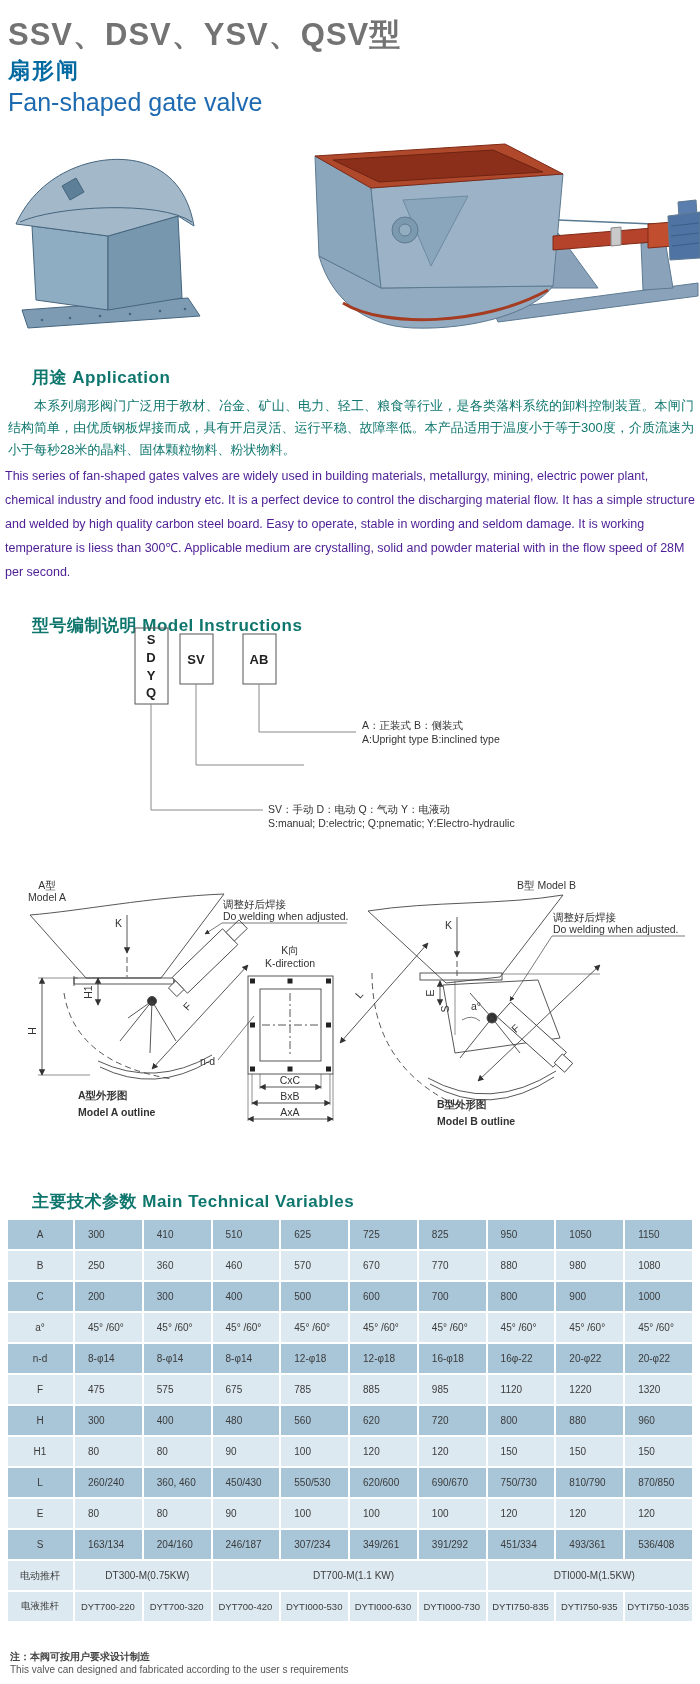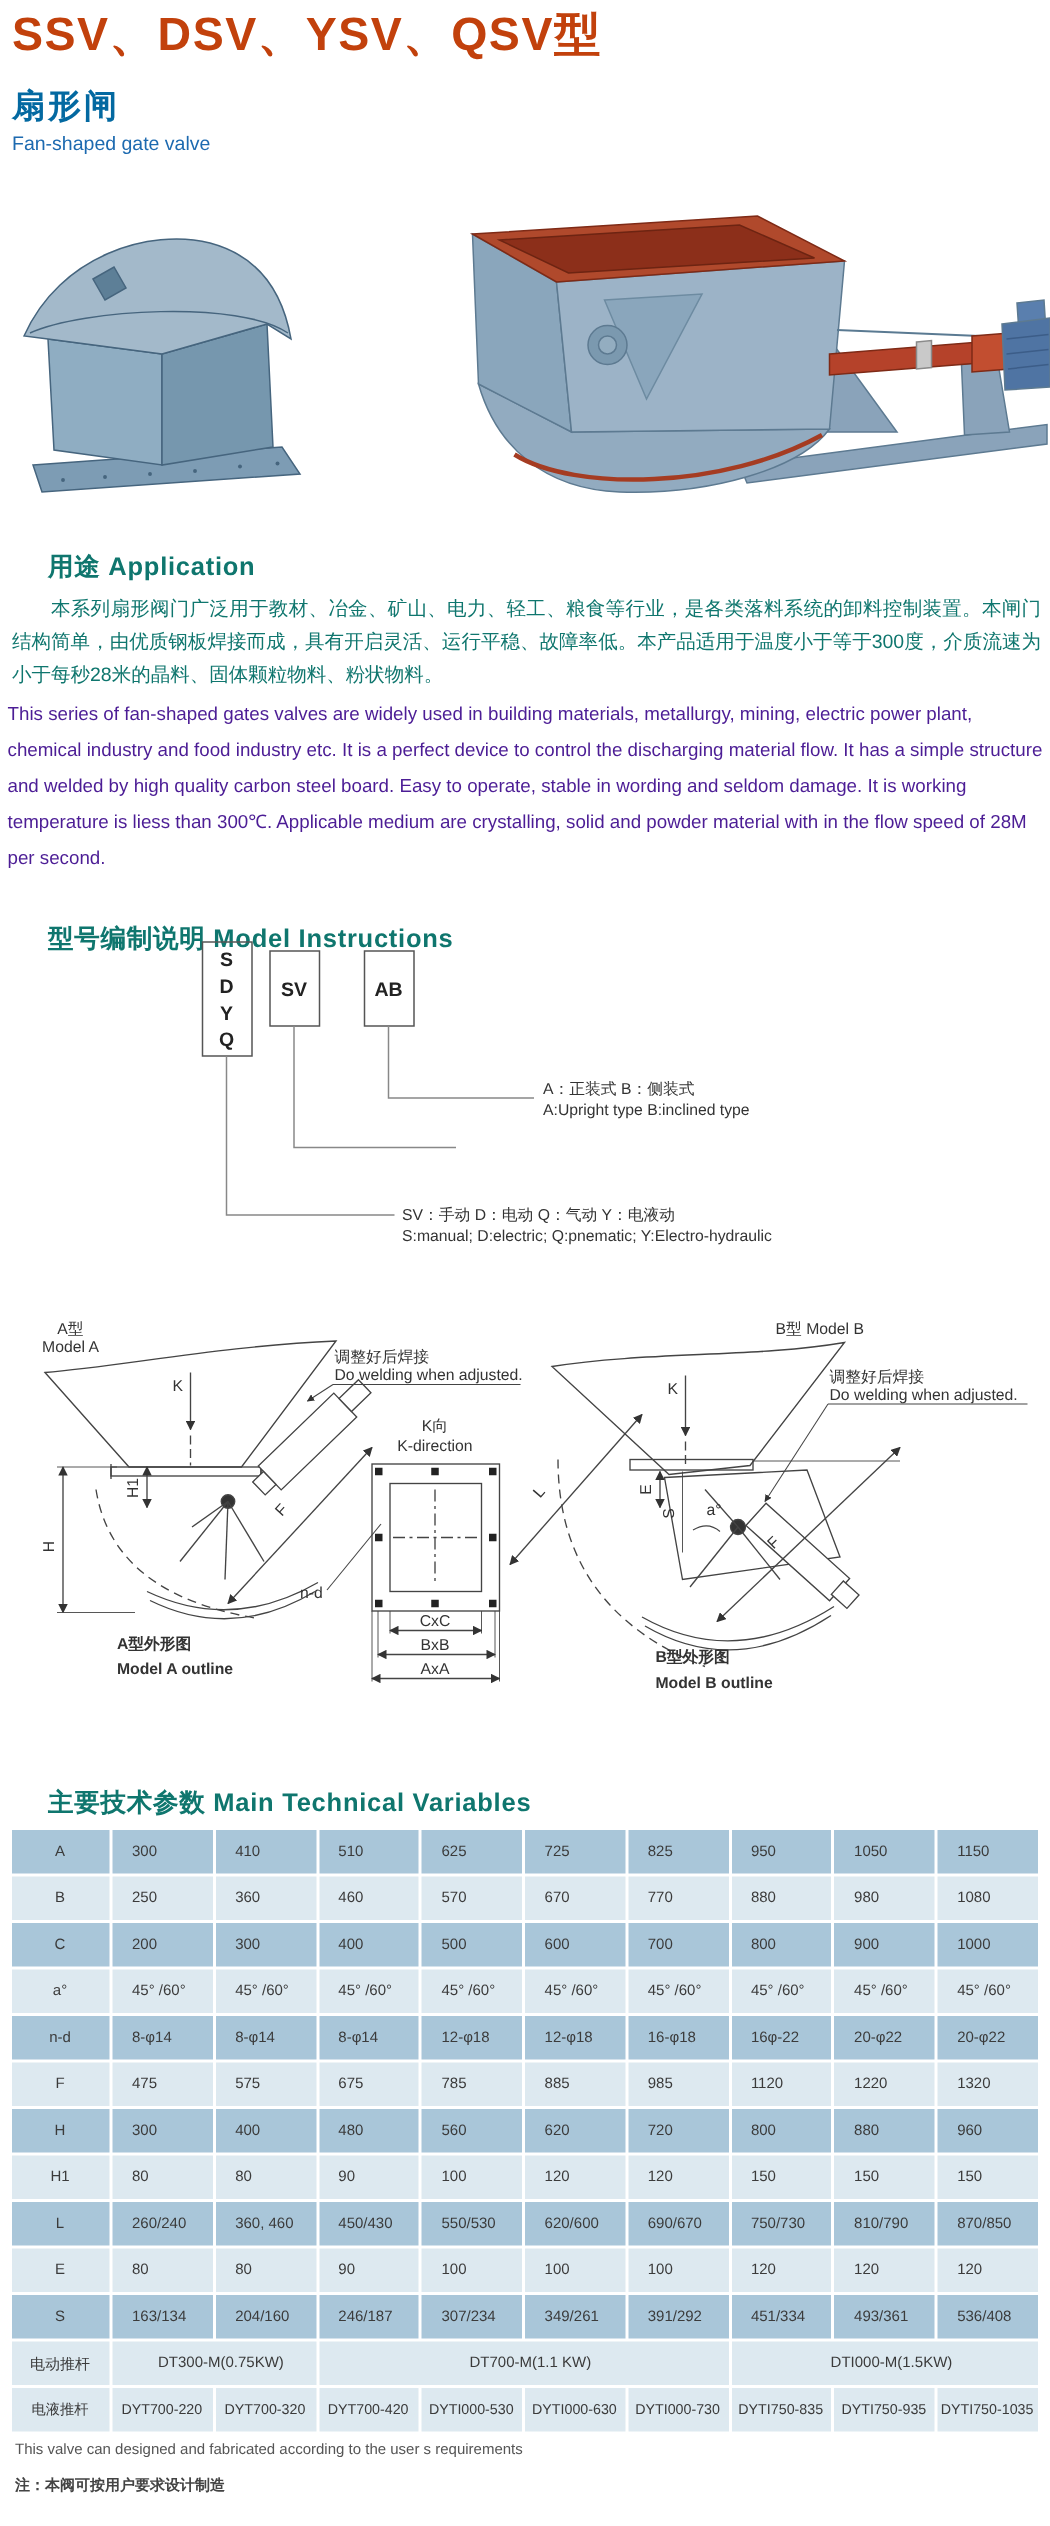--- a/index.html
+++ b/index.html
@@ -1,40 +1,40 @@
 <!DOCTYPE html>
 <html><head>
 <meta charset="utf-8">
 <style>
   html,body{margin:0;padding:0;}
   body{width:700px;height:1684px;position:relative;background:#ffffff;
        font-family:"Liberation Sans",sans-serif;color:#333;}
   .abs{position:absolute;}
   
-  .title-zh1{left:8px;top:2px;font-size:31px;font-weight:bold;color:#c2410c;letter-spacing:1px;text-align:right;}
+  .title-zh1{left:8px;top:14px;font-size:31px;font-weight:bold;color:#737373;letter-spacing:1px;text-align:right;}
   .title-zh2{left:8px;top:56px;font-size:22px;font-weight:bold;color:#0369a1;letter-spacing:2px;}
-  .title-en{left:8px;top:88px;font-size:13px;color:#1d6ab0;}
+  .title-en{left:8px;top:88px;font-size:25px;color:#1d6ab0;}
   
   .sec-head{font-size:17px;font-weight:bold;color:#0f766e;letter-spacing:.5px;margin-left:24px;}
   
   .app-zh{left:8px;top:395px;width:686px;font-size:13px;line-height:22px;color:#0f766e;
           text-indent:2em;text-align:justify;}
   .app-en{left:5px;top:464px;width:692px;font-size:12.5px;line-height:24px;color:#4c1d95;}
   
   .tech-table{border-collapse:separate;border-spacing:2px;table-layout:fixed;width:688px;
               font-size:10px;color:#3b3b3b;}
   .tech-table td{height:27px;vertical-align:middle;text-align:left;padding-left:13px;overflow:hidden;white-space:nowrap;}
   .tech-table td.lbl{text-align:center;padding-left:0;}
   .tech-table td.merged{text-align:center;padding-left:10px;}
   .tech-table tr.dark td{background:#a9c6d9;}
   .tech-table tr.light td{background:#dde9f0;}
   .tech-table tr:last-child td{padding-left:0;text-align:center;font-size:9.5px;}
   
   .foot-zh{left:10px;top:1650px;font-size:10px;font-weight:bold;color:#444;}
-  .foot-en{left:10px;top:1628px;font-size:10px;color:#555;}
+  .foot-en{left:10px;top:1664px;font-size:10px;color:#555;}
   svg text{font-family:"Liberation Sans",sans-serif;}
 </style>
 </head>
 <body>
 
 <div class="abs title-zh1">SSV、DSV、YSV、QSV型</div>
 <div class="abs title-zh2">扇形闸</div>
 <div class="abs title-en">Fan-shaped gate valve</div>
 
 <svg class="abs" style="left:10px;top:148px;" width="195" height="185" viewBox="0 0 195 185">

